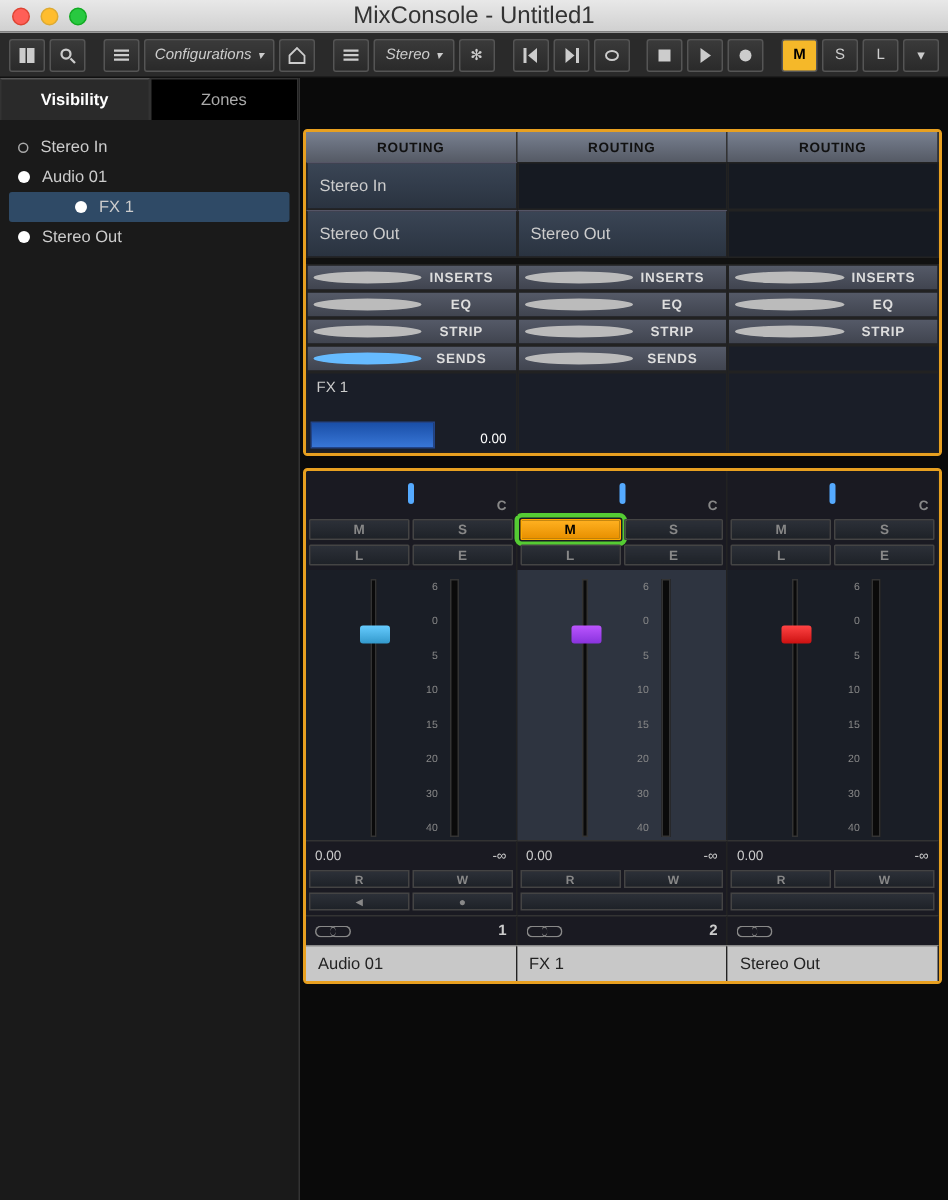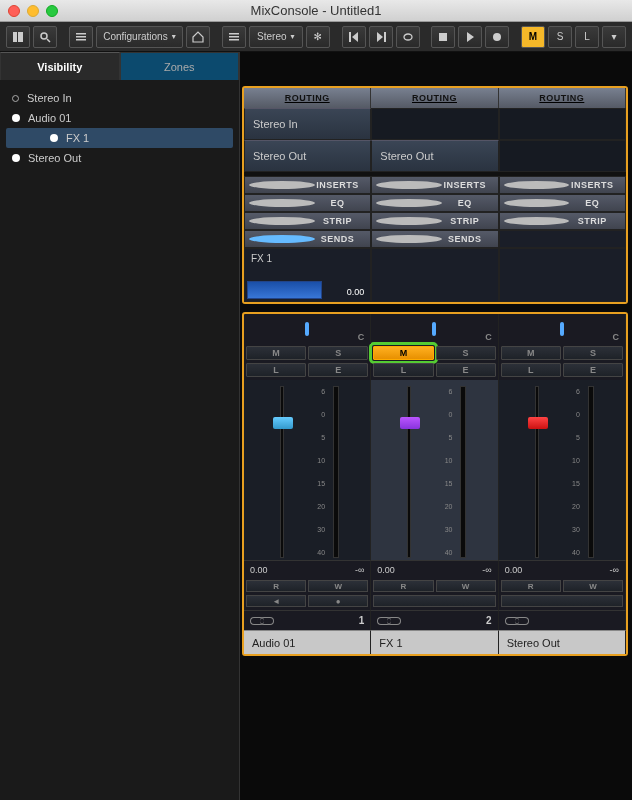--- a/index.html
+++ b/index.html
@@ -5,52 +5,52 @@
 * { box-sizing: border-box; margin: 0; padding: 0; font-family: "Helvetica Neue", Arial, sans-serif; }
 body { background: #000; width: 632px; height: 800px; overflow: hidden; }
 
 
 .titlebar { height: 22px; background: linear-gradient(#e8e8e8,#d0d0d0); display: flex; align-items: center; padding: 0 8px; border-bottom: 1px solid #999; }
 .traffic { display: flex; gap: 7px; }
 .traffic span { width: 12px; height: 12px; border-radius: 50%; display: block; }
 .tl-close { background: #ff5f57; border: 1px solid #d43; }
 .tl-min { background: #ffbd2e; border: 1px solid #da3; }
 .tl-max { background: #28c940; border: 1px solid #1a2; }
-.title { flex: 1; text-align: center; font-size: 13px; color: #333; margin-left: -50px; }
+.title { flex: 1; text-align: center; font-size: 16px; color: #333; margin-left: -50px; }
 
 
 .toolbar { height: 30px; background: #2a2a2a; display: flex; align-items: center; padding: 0 6px; gap: 3px; border-bottom: 1px solid #111; }
 .tb-btn { background: linear-gradient(#3a3a3a,#2a2a2a); border: 1px solid #555; height: 22px; min-width: 24px; display: flex; align-items: center; justify-content: center; color: #ccc; font-size: 10px; border-radius: 2px; }
-.tb-btn.wide { padding: 0 8px; }
+.tb-btn.wide { padding: 0 8px; font-style: italic; }
 .tb-sep { width: 6px; }
 .tb-btn.mute { background: #f5b829; color: #000; font-weight: bold; }
 .tb-btn svg { width: 12px; height: 12px; fill: #ccc; }
 .tb-drop { display: flex; align-items: center; }
 .tb-drop .arrow { margin-left: 4px; font-size: 8px; }
 
 
 .main { display: flex; height: calc(800px - 52px); }
-.leftpanel { width: 240px; background: #1a1a1a; border-right: 1px solid #333; }
+.leftpanel { width: 200px; background: #1a1a1a; border-right: 1px solid #333; }
 .tabs { display: flex; height: 28px; }
-.tab { flex: 1; display: flex; align-items: center; justify-content: center; font-size: 11px; color: #aaa; background: #0c4a6e; border: 1px solid #333; border-bottom: none; }
+.tab { flex: 1; display: flex; align-items: center; justify-content: center; font-size: 11px; color: #aaa; background: #000000; border: 1px solid #333; border-bottom: none; }
 .tab.active { background: #2a2a2a; color: #fff; font-weight: bold; border-top: 1px solid #555; }
 .tree { padding: 8px 6px; }
 .tree-item { display: flex; align-items: center; height: 20px; font-size: 11px; color: #ccc; gap: 8px; padding-left: 6px; }
 .tree-item.indent2 { padding-left: 44px; background: #2f4a66; border-radius: 2px; }
 .dot { width: 8px; height: 8px; border-radius: 50%; background: #888; flex-shrink: 0; }
 .dot.on { background: #fff; }
 .dot.ring { background: transparent; border: 1px solid #aaa; width: 7px; height: 7px; }
 .disc { width: 0; height: 0; border-left: 4px solid transparent; border-right: 4px solid transparent; border-top: 5px solid #aaa; }
 
 
 .mixer { flex: 1; background: #0a0a0a; padding: 4px 4px 4px 2px; overflow: hidden; }
 .topstrip { height: 30px; }
 
 .rackpanel { border: 2px solid #e8a020; border-radius: 3px; background: #1a1a22; margin-bottom: 8px; }
-.rackheader { display: flex; height: 20px; text-decoration: underline; }
+.rackheader { display: flex; height: 20px; }
 .rackheader div { flex: 1; background: linear-gradient(#788090,#555a65); color: #111; font-size: 9px; font-weight: bold; display: flex; align-items: center; justify-content: center; border-right: 1px solid #333; letter-spacing: 0.5px; }
 .slotrow { display: flex; height: 32px; }
 .slot { flex: 1; background: linear-gradient(#3a4555,#2a3340); border: 1px solid #222; border-top: 1px solid #556; color: #ccc; font-size: 11px; display: flex; align-items: center; padding: 0 8px; }
 .slot.empty { background: #161a22; border: 1px solid #222; }
 
 .sectionrow { display: flex; height: 18px; }
 .sectcell { flex: 1; background: linear-gradient(#555a68,#40444f); border: 1px solid #222; display: flex; align-items: center; font-size: 9px; color: #ddd; font-weight: bold; letter-spacing: 0.5px; }
 .sectcell .dot2 { width: 8px; height: 8px; border-radius: 50%; background: #bbb; margin: 0 10px 0 4px; flex-shrink: 0; }
 .sectcell .dot2.on { background: #6bf; }
 .sectcell span { flex: 1; text-align: center; margin-left: -20px; }

